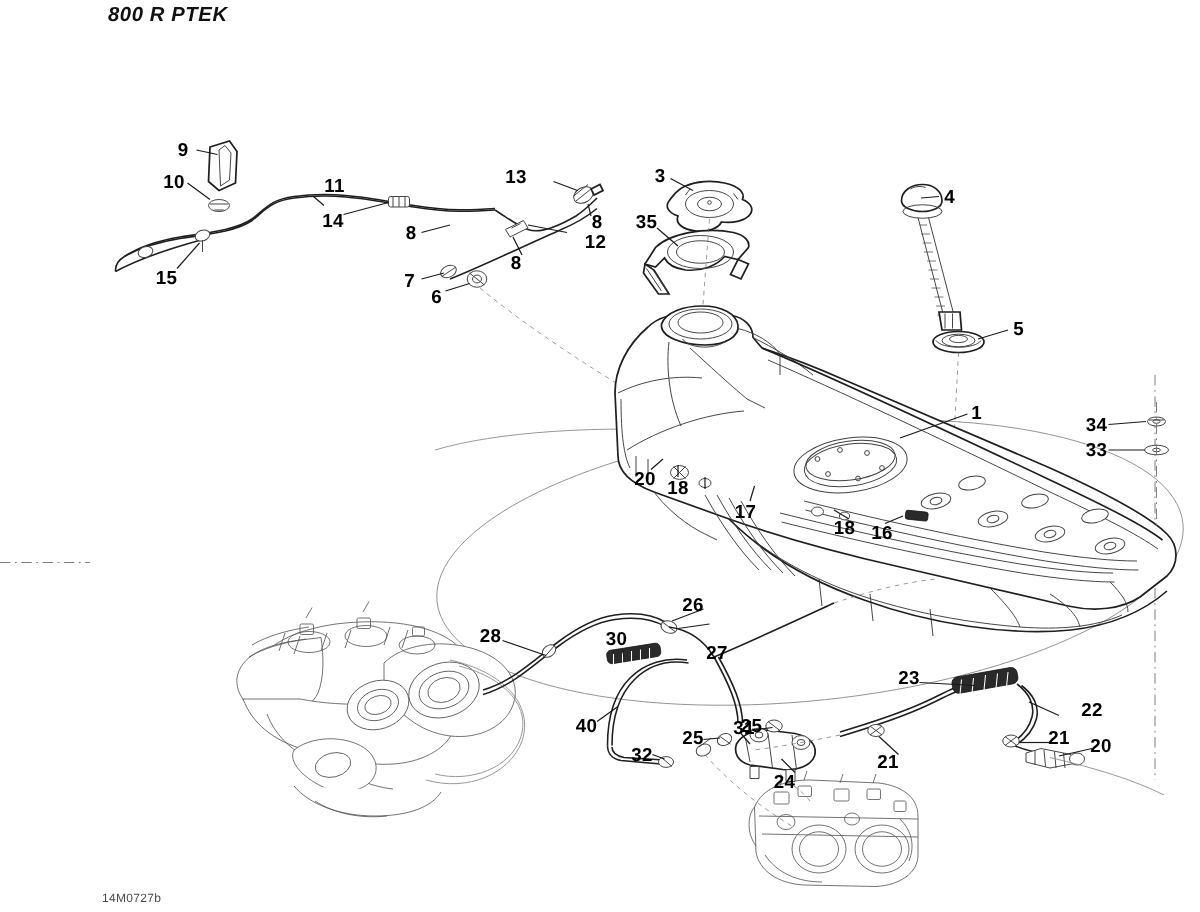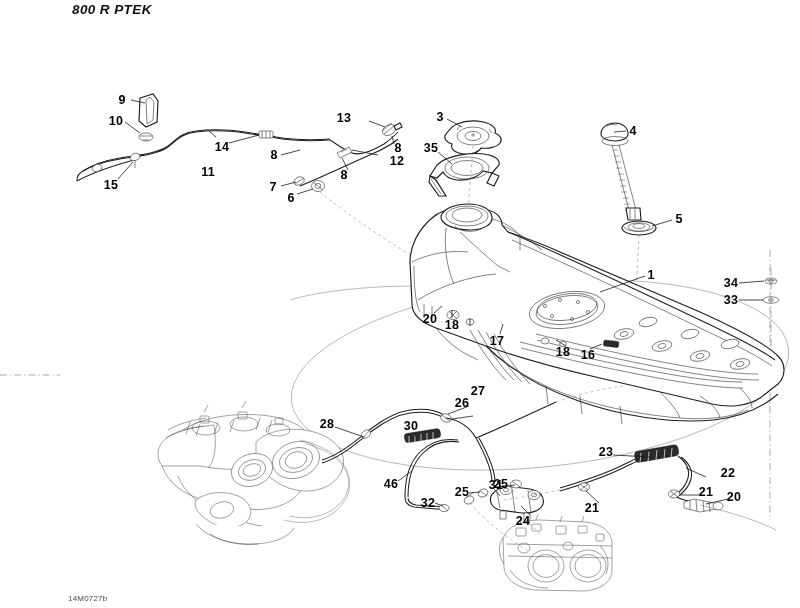--- a/index.html
+++ b/index.html
@@ -491,42 +491,42 @@
   <div class="callout" style="left:440px; top:117px;">3</div>
   <div class="callout" style="left:633px; top:131px;">4</div>
   <div class="callout" style="left:679px; top:219px;">5</div>
   <div class="callout" style="left:291px; top:198px;">6</div>
   <div class="callout" style="left:273px; top:187px;">7</div>
   <div class="callout" style="left:274px; top:155px;">8</div>
   <div class="callout" style="left:344px; top:175px;">8</div>
   <div class="callout" style="left:398px; top:148px;">8</div>
   <div class="callout" style="left:122px; top:100px;">9</div>
   <div class="callout" style="left:116px; top:121px;">10</div>
-  <div class="callout" style="left:208px; top:124px;margin-top:48px;">11</div>
+  <div class="callout" style="left:223px; top:124px;">11</div>
   <div class="callout" style="left:397px; top:161px;">12</div>
   <div class="callout" style="left:344px; top:118px;">13</div>
   <div class="callout" style="left:222px; top:147px;">14</div>
   <div class="callout" style="left:111px; top:185px;">15</div>
   <div class="callout" style="left:588px; top:355px;">16</div>
   <div class="callout" style="left:497px; top:341px;">17</div>
   <div class="callout" style="left:452px; top:325px;">18</div>
   <div class="callout" style="left:563px; top:352px;">18</div>
   <div class="callout" style="left:734px; top:497px;">20</div>
   <div class="callout" style="left:430px; top:319px;">20</div>
   <div class="callout" style="left:592px; top:508px;">21</div>
   <div class="callout" style="left:706px; top:492px;">21</div>
   <div class="callout" style="left:712px; top:473px;margin-left:16px;">22</div>
   <div class="callout" style="left:606px; top:452px;">23</div>
   <div class="callout" style="left:523px; top:521px;">24</div>
   <div class="callout" style="left:501px; top:484px;">25</div>
   <div class="callout" style="left:462px; top:492px;">25</div>
   <div class="callout" style="left:462px; top:403px;">26</div>
-  <div class="callout" style="left:478px; top:391px;">27</div>
+  <div class="callout" style="left:478px; top:435px;">27</div>
   <div class="callout" style="left:327px; top:424px;">28</div>
-  <div class="callout" style="left:391px; top:484px;">46</div>
+  <div class="callout" style="left:391px; top:484px;">40</div>
   <div class="callout" style="left:411px; top:426px;">30</div>
   <div class="callout" style="left:496px; top:485px;">31</div>
   <div class="callout" style="left:428px; top:503px;">32</div>
   <div class="callout" style="left:731px; top:300px;">33</div>
   <div class="callout" style="left:731px; top:283px;">34</div>
   <div class="callout" style="left:431px; top:148px;">35</div>
 
 </div>
 
 </body></html>

